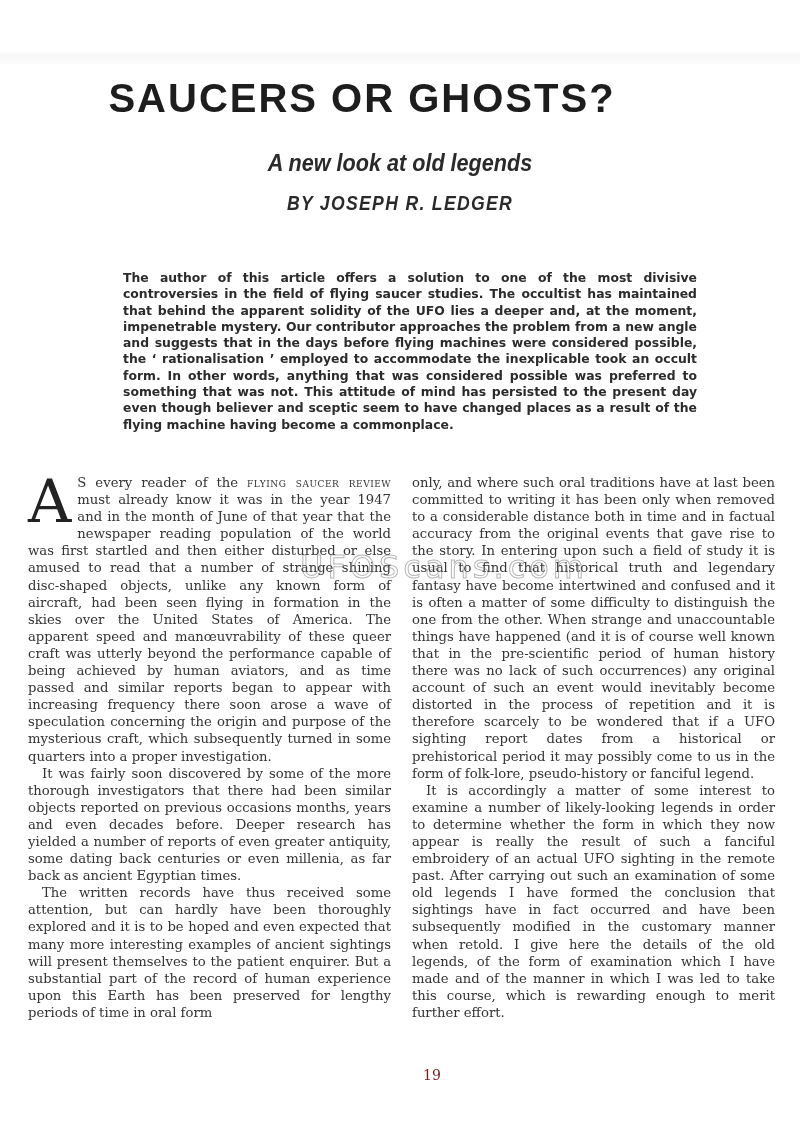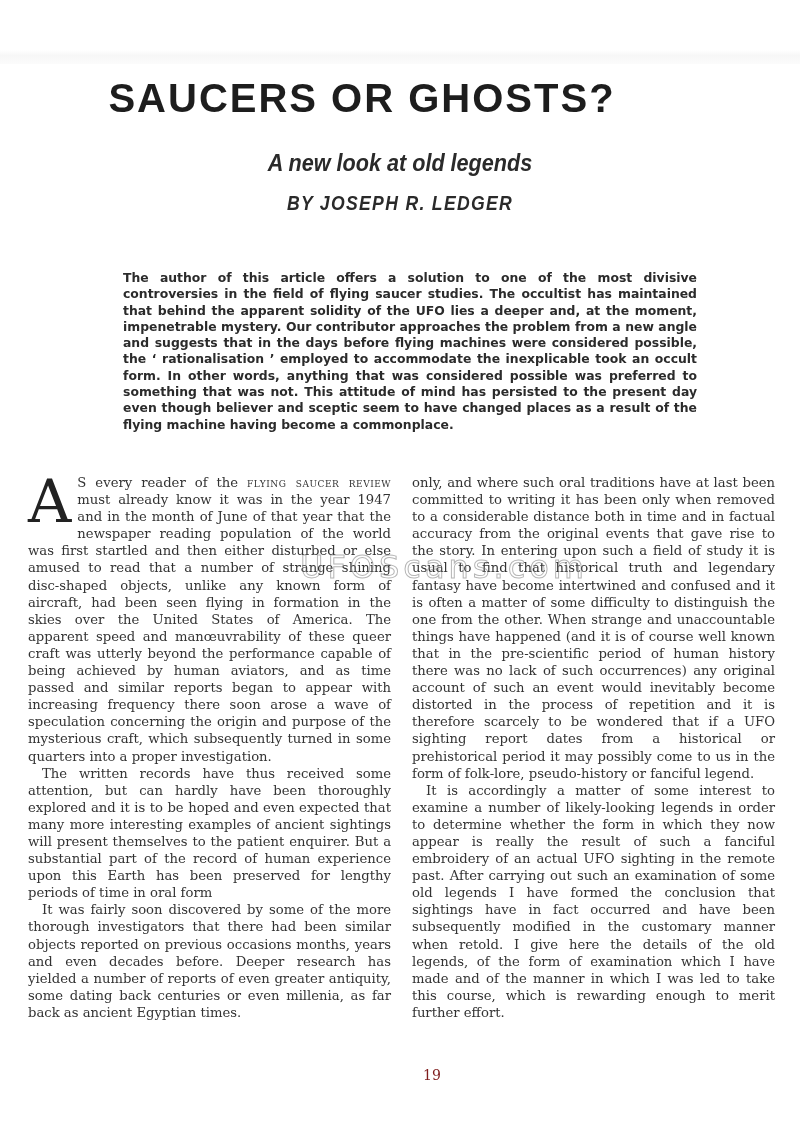--- a/index.html
+++ b/index.html
@@ -133,22 +133,22 @@
 <div class="page-top-band"></div>
 
 <h1 class="title">SAUCERS OR GHOSTS?</h1>
 <div class="subtitle">A new look at old legends</div>
 <div class="byline">BY JOSEPH R. LEDGER</div>
 
 <p class="intro">The author of this article offers a solution to one of the most divisive controversies in the field of flying saucer studies.  The occultist has maintained that behind the apparent solidity of the UFO lies a deeper and, at the moment, impenetrable mystery.  Our contributor approaches the problem from a new angle and suggests that in the days before flying machines were considered possible, the ‘ rationalisation ’ employed to accommodate the inexplicable took an occult form. In other words, anything that was considered possible was preferred to something that was not. This attitude of mind has persisted to the present day even though believer and sceptic seem to have changed places as a result of the flying machine having become a commonplace.</p>
 
 <div class="column col-left">
   <p class="first"><span class="dropcap">A</span><span>S every reader of the </span><span class="smallcaps">flying saucer review</span><span> must already know it was in the year 1947 and in the month of June of that year that the newspaper reading population of the world was first startled and then either disturbed or else amused to read that a number of strange shining disc-shaped objects, unlike any known form of aircraft, had been seen flying in formation in the skies over the United States of America. The apparent speed and manœuvrability of these queer craft was utterly beyond the performance capable of being achieved by human aviators, and as time passed and similar reports began to appear with increasing frequency there soon arose a wave of speculation concerning the origin and purpose of the mysterious craft, which sub­sequently turned in some quarters into a proper investigation.</span></p>
+  <p>It was fairly soon discovered by some of the more thorough investigators that there had been similar objects reported on previous occasions months, years and even decades before. Deeper research has yielded a number of reports of even greater antiquity, some dating back centuries or even millenia, as far back as ancient Egyptian times.</p>
   <p>The written records have thus received some attention, but can hardly have been thoroughly explored and it is to be hoped and even expected that many more interesting examples of ancient sightings will present themselves to the patient enquirer. But a substantial part of the record of human experience upon this Earth has been pre­served for lengthy periods of time in oral form</p>
-  <p>It was fairly soon discovered by some of the more thorough investigators that there had been similar objects reported on previous occasions months, years and even decades before. Deeper research has yielded a number of reports of even greater antiquity, some dating back centuries or even millenia, as far back as ancient Egyptian times.</p>
 </div>
 
 <div class="column col-right">
   <p class="first">only, and where such oral traditions have at last been committed to writing it has been only when removed to a considerable distance both in time and in factual accuracy from the original events that gave rise to the story. In entering upon such a field of study it is usual to find that historical truth and legendary fantasy have become inter­twined and confused and it is often a matter of some difficulty to distinguish the one from the other. When strange and unaccountable things have happened (and it is of course well known that in the pre-scientific period of human history there was no lack of such occurrences) any origi­nal account of such an event would inevitably become distorted in the process of repetition and it is therefore scarcely to be wondered that if a UFO sighting report dates from a historical or prehistorical period it may possibly come to us in the form of folk-lore, pseudo-history or fanciful legend.</p>
   <p>It is accordingly a matter of some interest to examine a number of likely-looking legends in order to determine whether the form in which they now appear is really the result of such a fanciful embroidery of an actual UFO sighting in the remote past. After carrying out such an examination of some old legends I have formed the conclusion that sightings have in fact occurred and have been subsequently modified in the customary manner when retold. I give here the details of the old legends, of the form of examination which I have made and of the manner in which I was led to take this course, which is rewarding enough to merit further effort.</p>
 </div>
 
 <div class="watermark">UFOScans.com</div>
 
 <div class="page-number">19</div>

